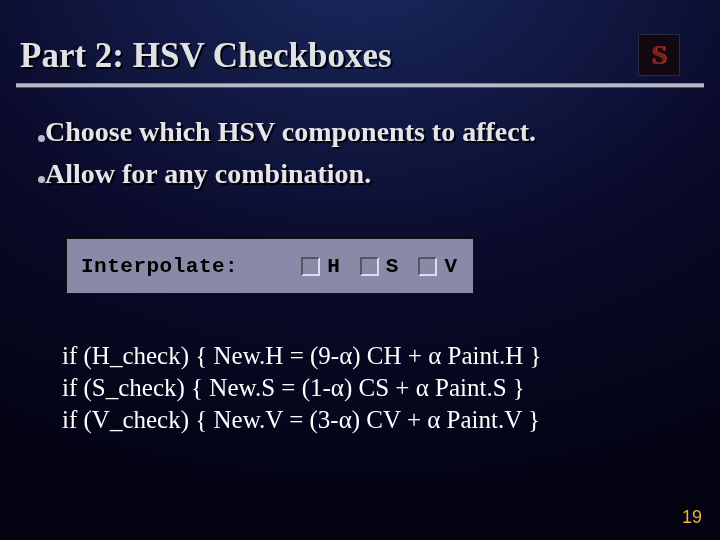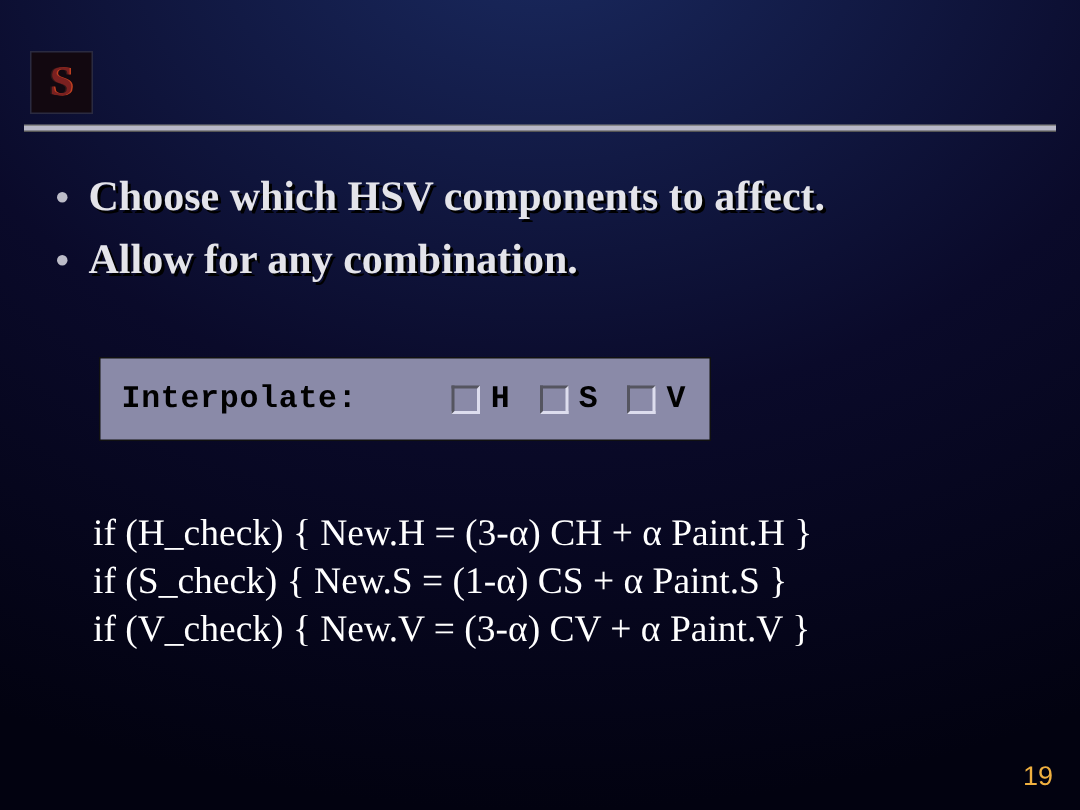--- a/index.html
+++ b/index.html
@@ -52,22 +52,21 @@
     height: 3px;
     background: #b8b8c8;
     box-shadow: 0 1px 0 #555, 0 -1px 0 #888;
   }
   .bullets {
     margin: 28px 0 0 0;
     padding: 0 40px 0 38px;
   }
   .bullet {
     display: flex;
-    align-items: flex-start;
-    gap: 14px;
+    align-items: center;
     margin-bottom: 8px;
   }
   .bullet-dot {
     width: 7px;
     height: 7px;
     background: #bcbcc8;
     border-radius: 50%;
     margin-top: 13px;
     flex: 0 0 auto;
   }
@@ -143,20 +142,21 @@
     font-size: 18px;
     color: #f0b040;
   }
 </style>
 </head>
 <body>
 
 <div class="slide">
 
   <div class="title-row">
+    <div class="title">Part 2: HSV Checkboxes</div>
     <div class="logo">S</div>
   </div>
 
   <div class="hr"></div>
 
   <div class="bullets">
     <div class="bullet">
       <div class="bullet-dot"></div>
       <div class="bullet-text">Choose which HSV components to affect.</div>
     </div>
@@ -180,20 +180,20 @@
         </div>
         <div class="cb">
           <div class="cb-box"></div>
           <div class="cb-text">V</div>
         </div>
       </div>
     </div>
   </div>
 
   <div class="code">
-    <div class="code-line">if (H_check) { New.H = (3-α) CH + α Paint.H }</div>
+    <div class="code-line">if (H_check) { New.H = (9-α) CH + α Paint.H }</div>
     <div class="code-line">if (S_check) { New.S = (1-α) CS + α Paint.S }</div>
     <div class="code-line">if (V_check) { New.V = (3-α) CV + α Paint.V }</div>
   </div>
 
   <div class="page-num">19</div>
 
 </div>
 
 </body></html>

